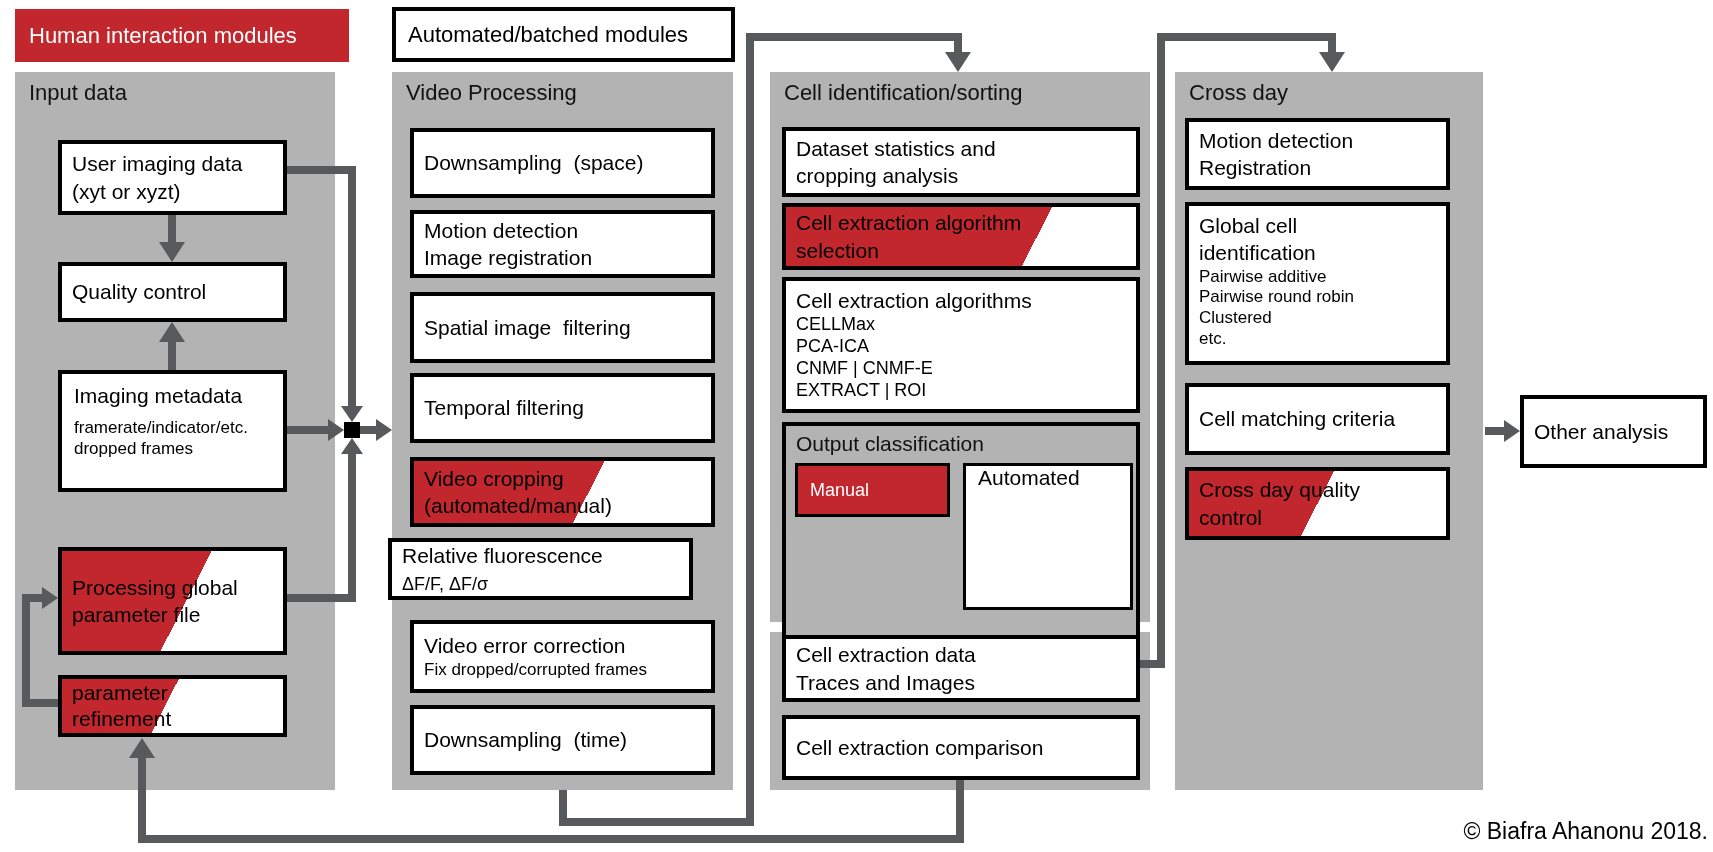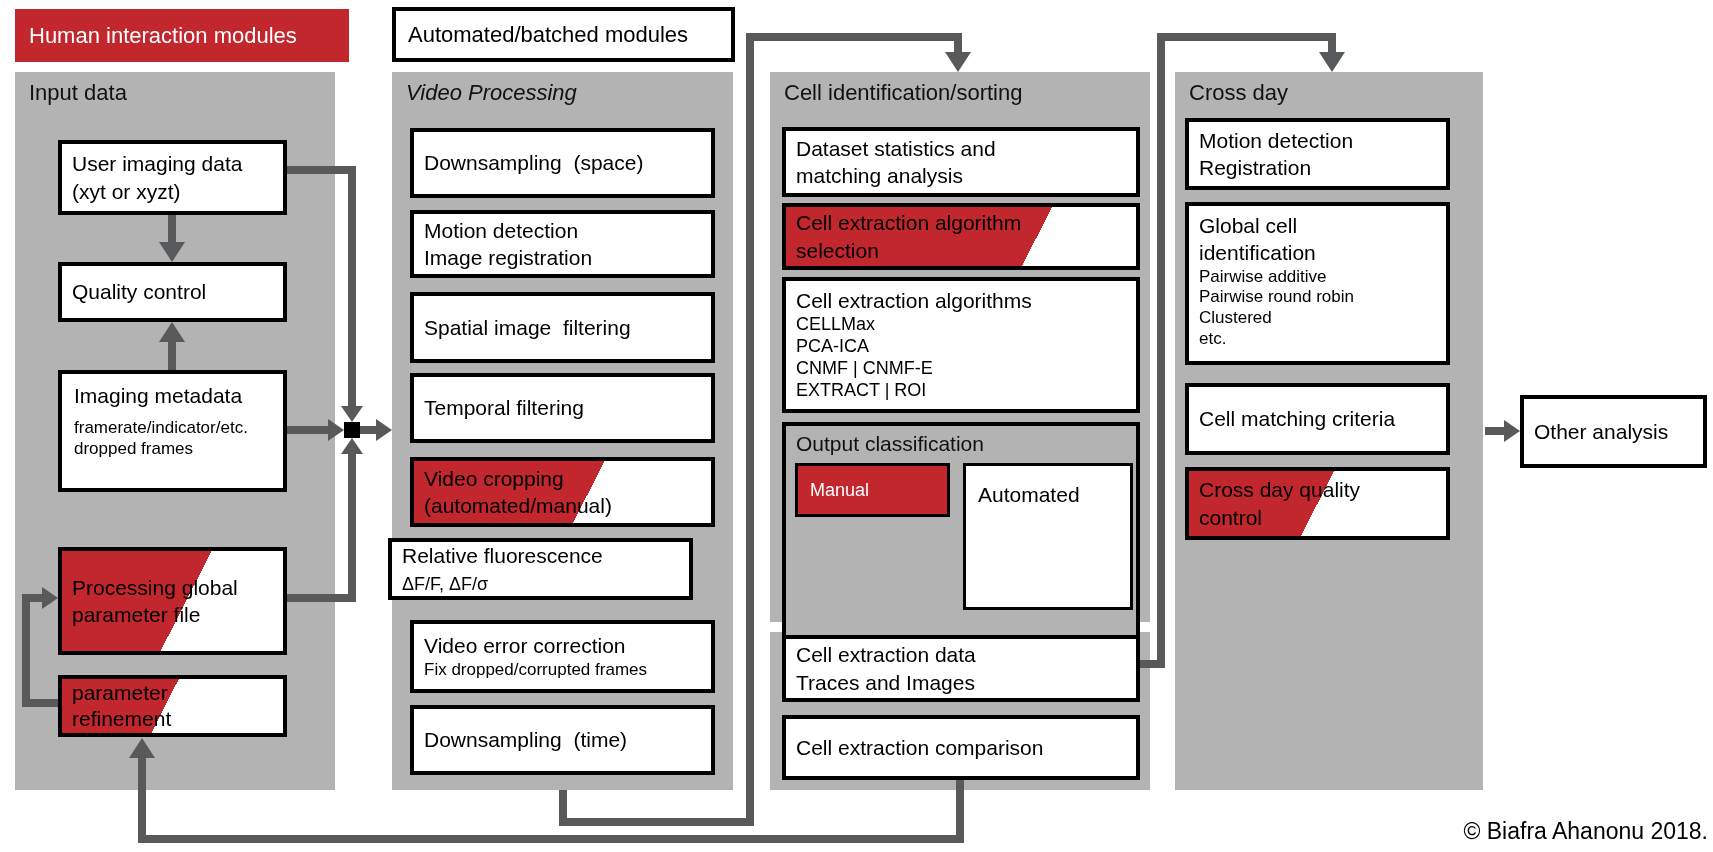--- a/index.html
+++ b/index.html
@@ -26,21 +26,21 @@
                display:flex;align-items:center;padding-left:12px;font-size:22px;}
   .red-diag-55{background:linear-gradient(117deg,#c1272d 0%,#c1272d 55%,#ffffff 55%);}
   .red-diag-47{background:linear-gradient(117deg,#c1272d 0%,#c1272d 47%,#ffffff 47%);}
   .red-diag-58{background:linear-gradient(117deg,#c1272d 0%,#c1272d 58%,#ffffff 58%);}
   .red-diag-70{background:linear-gradient(117deg,#c1272d 0%,#c1272d 70%,#ffffff 70%);}
   .red-diag-50{background:linear-gradient(117deg,#c1272d 0%,#c1272d 50%,#ffffff 50%);}
   .container{position:absolute;background:#b3b3b3;border:4px solid #000;box-sizing:border-box;}
   .manual-box{position:absolute;background:#c1272d;border:3px solid #000;box-sizing:border-box;
               color:#fff;font-size:18px;display:flex;align-items:center;padding-left:12px;}
   .auto-box{position:absolute;background:#fff;border:3px solid #000;box-sizing:border-box;
-            color:#000;font-size:21px;padding:17px 0 0 12px;}
+            color:#000;font-size:21px;padding:0 0 0 12px;}
   .copyright{position:absolute;font-size:23px;color:#000;white-space:pre;}
 </style>
 </head>
 <body>
 
 <div id="stage">
 
   <div class="legend-red" style="left:15px;top:9px;width:320px;height:53px;">
     <span>Human interaction modules</span>
   </div>
@@ -48,21 +48,21 @@
     <span>Automated/batched modules</span>
   </div>
 
   <div class="panel" style="left:15px;top:72px;width:320px;height:718px;"></div>
   <div class="panel" style="left:392px;top:72px;width:341px;height:718px;"></div>
   <div class="panel" style="left:770px;top:72px;width:380px;height:550px;"></div>
   <div class="panel" style="left:770px;top:632px;width:380px;height:158px;"></div>
   <div class="panel" style="left:1175px;top:72px;width:308px;height:718px;"></div>
 
   <div class="panel-title" style="left:29px;top:80px;">Input data</div>
-  <div class="panel-title" style="left:406px;top:80px;font-style:italic;">Video Processing</div>
+  <div class="panel-title" style="left:406px;top:80px;">Video Processing</div>
   <div class="panel-title" style="left:784px;top:80px;">Cell identification/sorting</div>
   <div class="panel-title" style="left:1189px;top:80px;">Cross day</div>
 
   <div class="line" style="left:287px;top:166px;width:65px;height:8px;"></div>
   <div class="line" style="left:348px;top:166px;width:8px;height:240px;"></div>
   <div class="ah sm-down" style="left:341px;top:406px;"></div>
 
   <div class="line" style="left:287px;top:426px;width:41px;height:8px;"></div>
   <div class="ah right" style="left:328px;top:419px;"></div>
 
@@ -151,21 +151,21 @@
   <div class="box" style="left:410px;top:620px;width:305px;height:73px;">
     <div class="main">Video error correction</div>
     <div class="sub">Fix dropped/corrupted frames</div>
   </div>
   <div class="box" style="left:410px;top:705px;width:305px;height:70px;">
     <div class="main">Downsampling  (time)</div>
   </div>
 
   <div class="box" style="left:782px;top:127px;width:358px;height:70px;">
     <div class="main">Dataset statistics and</div>
-    <div class="main">matching analysis</div>
+    <div class="main">cropping analysis</div>
   </div>
   <div class="box red-diag-70" style="left:782px;top:203px;width:358px;height:67px;">
     <div class="main">Cell extraction algorithm</div>
     <div class="main">selection</div>
   </div>
   <div class="box topalign" style="left:782px;top:277px;width:358px;height:136px;padding-top:6px;">
     <div class="main">Cell extraction algorithms</div>
     <div class="sub" style="font-size:18px;">CELLMax</div>
     <div class="sub" style="font-size:18px;">PCA-ICA</div>
     <div class="sub" style="font-size:18px;">CNMF | CNMF-E</div>

